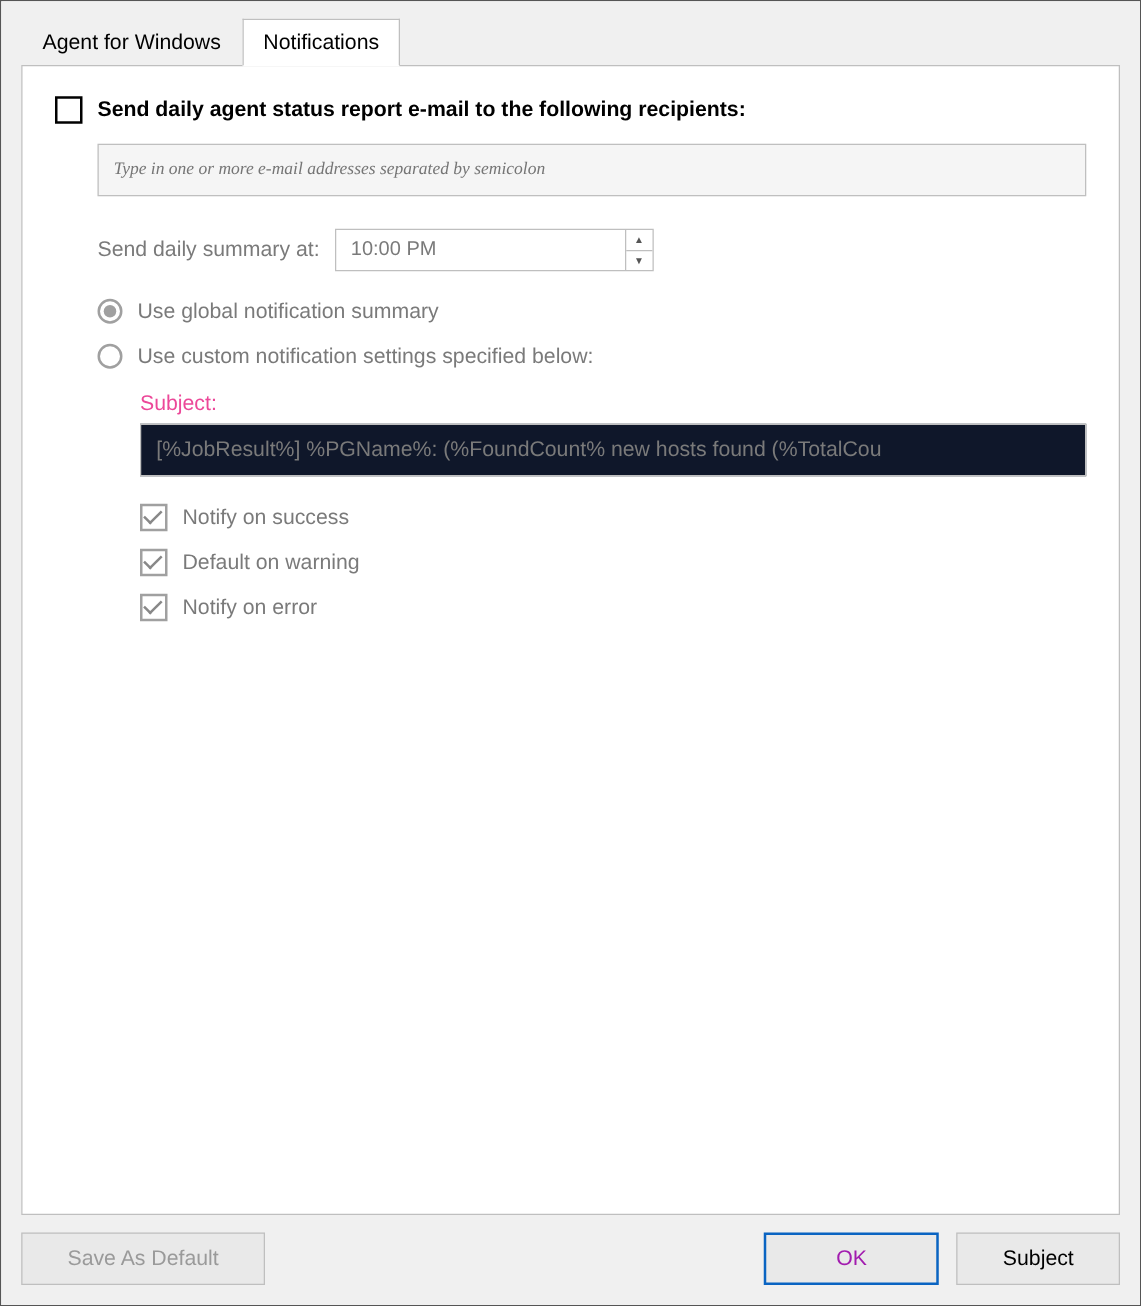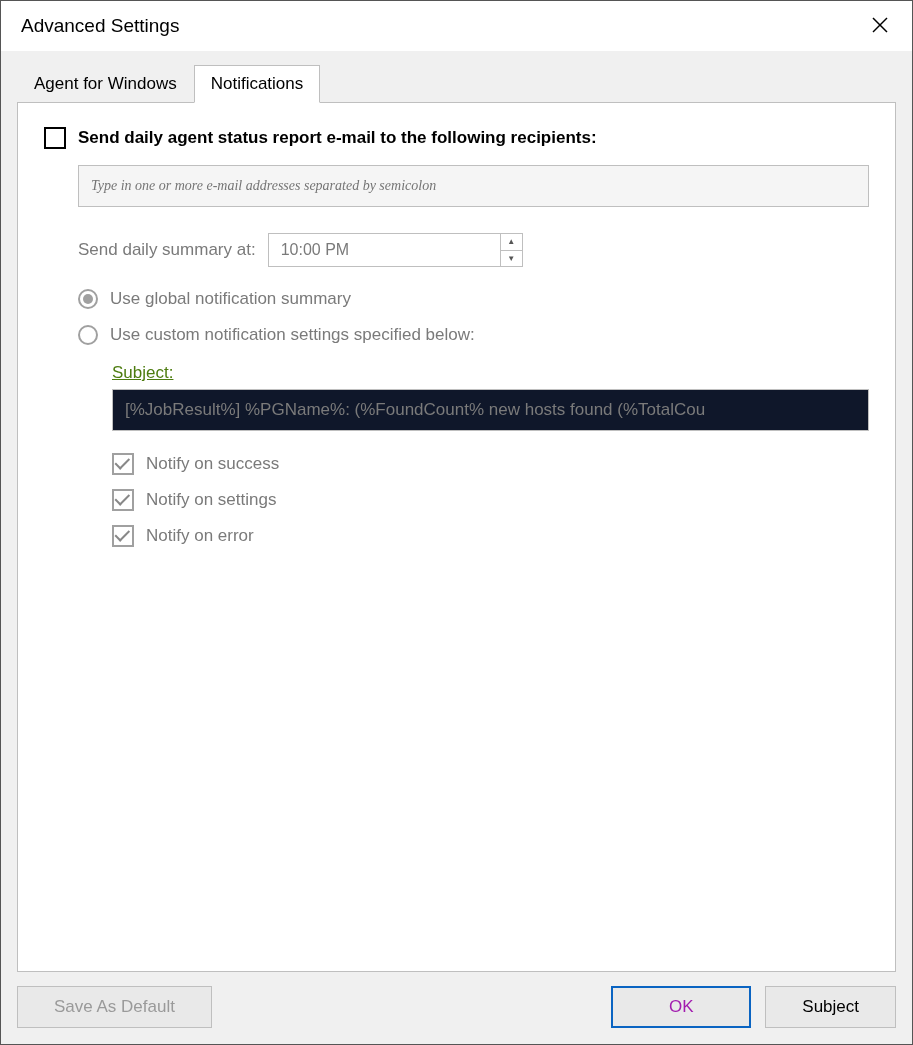--- a/index.html
+++ b/index.html
@@ -191,23 +191,22 @@
     }
     .radio-label {
       font-size: 17px;
       color: #7a7a7a;
     }
     .custom-block {
       margin-left: 34px;
       margin-top: 18px;
     }
     .subject-label {
-      color: #4d7c0f;
-      font-size: 17px;
-      text-decoration: underline;
+      color: #ec4899;
+      font-size: 17px;
     }
     .subject-input {
       width: 100%;
       height: 42px;
       border: 1px solid #bfbfbf;
       background: #0f172a;
       padding: 0 12px;
       font-size: 17px;
       color: #7a7a7a;
       margin-top: 6px;
@@ -256,29 +255,20 @@
       min-width: 140px;
     }
     .spacer { flex: 1; }
     .btn + .btn { margin-left: 14px; }
   </style>
 </head>
 <body>
 
 <div class="window">
 
-  <div class="titlebar">
-    <div class="title-text">Advanced Settings</div>
-    <div class="close-btn">
-      <svg width="16" height="16" viewBox="0 0 16 16">
-          <line x1="1" y1="1" x2="15" y2="15" stroke="#000" stroke-width="1.5"></line>
-          <line x1="15" y1="1" x2="1" y2="15" stroke="#000" stroke-width="1.5"></line>
-        </svg>
-    </div>
-  </div>
 
   <div class="client-area">
 
     <div class="tabstrip">
       <div class="tab inactive">Agent for Windows</div>
       <div class="tab active">Notifications</div>
     </div>
 
     <div class="tab-panel">
 
@@ -321,21 +311,21 @@
             <div class="notify-row">
               <span class="cbox disabled">
                   <span class="check"></span>
                 </span>
               <span class="notify-label">Notify on success</span>
             </div>
             <div class="notify-row">
               <span class="cbox disabled">
                   <span class="check"></span>
                 </span>
-              <span class="notify-label">Notify on settings</span>
+              <span class="notify-label">Default on warning</span>
             </div>
             <div class="notify-row">
               <span class="cbox disabled">
                   <span class="check"></span>
                 </span>
               <span class="notify-label">Notify on error</span>
             </div>
           </div>
         </div>
 

